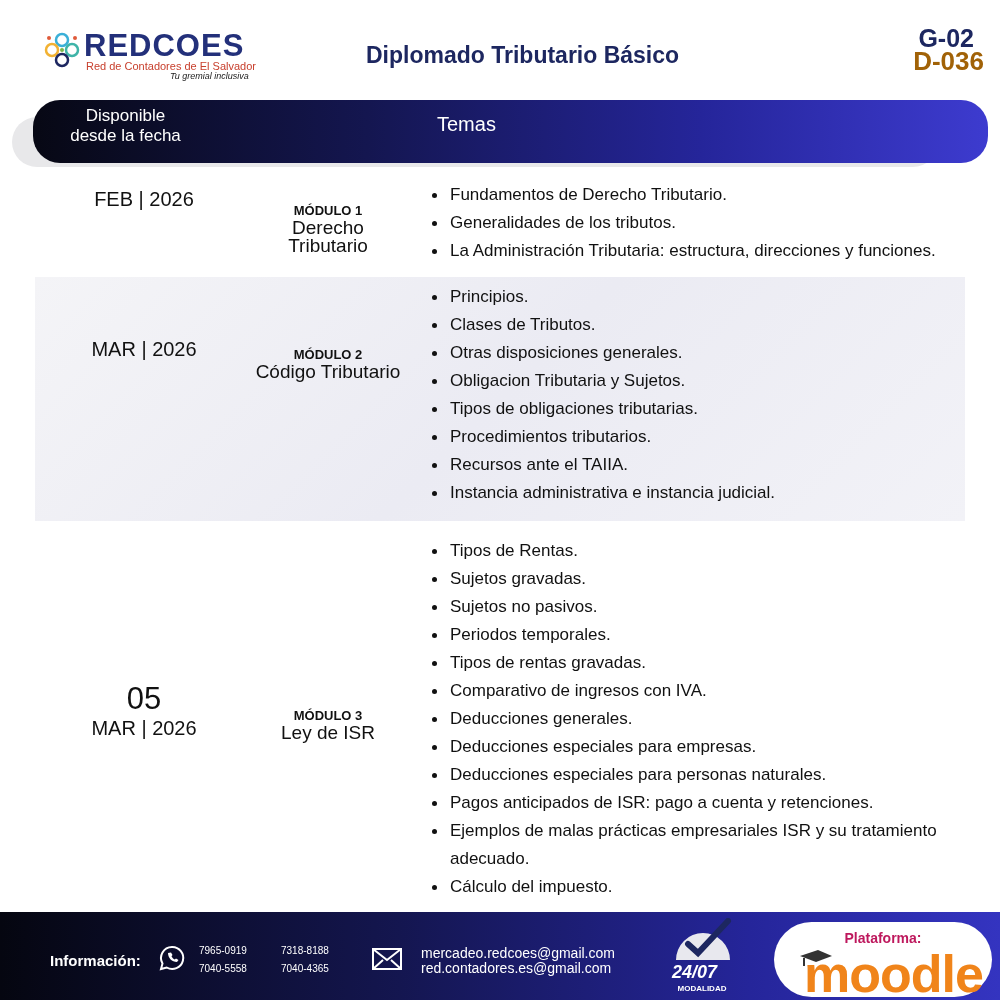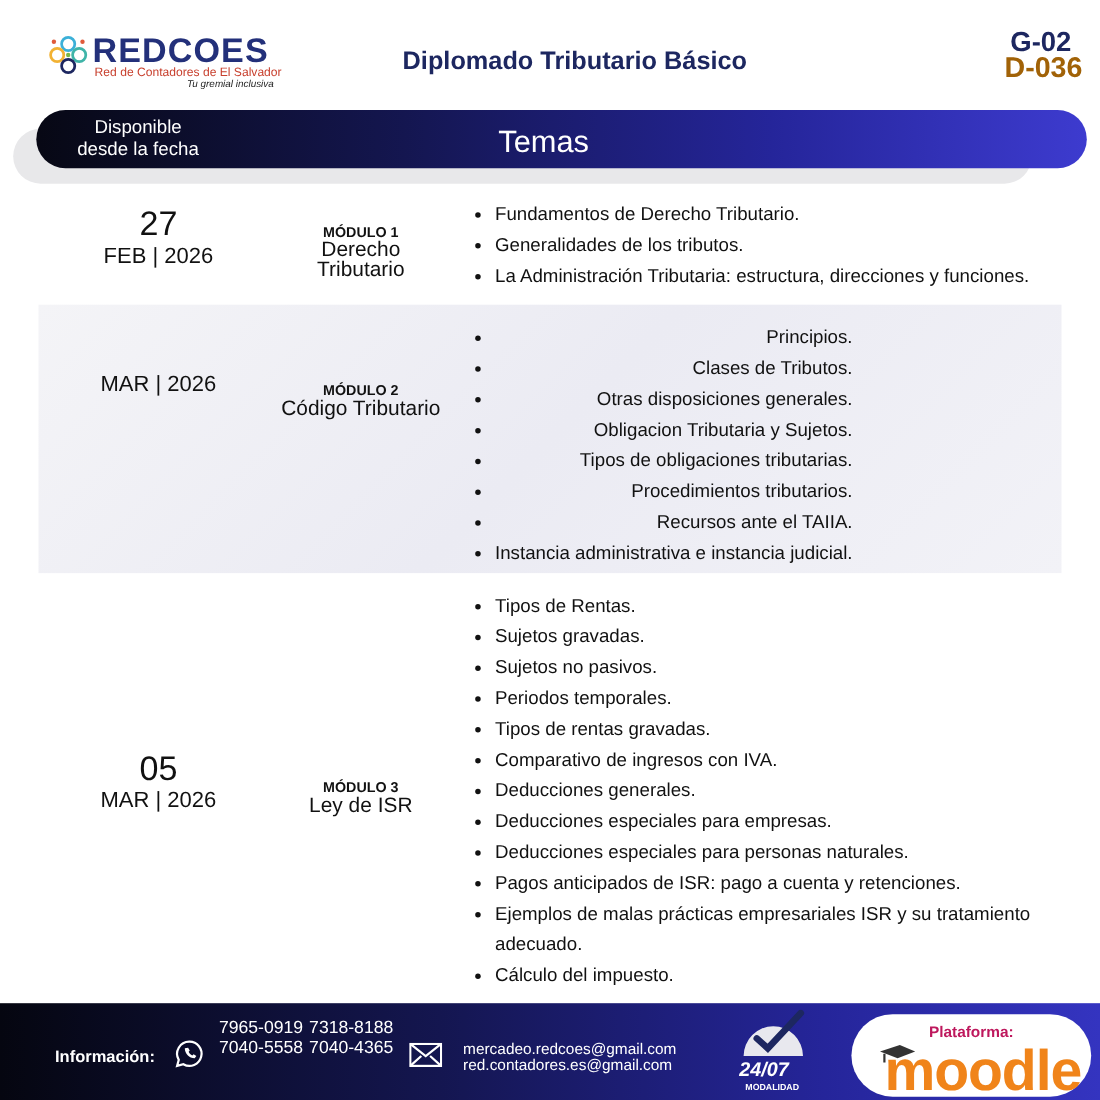--- a/index.html
+++ b/index.html
@@ -6,38 +6,38 @@
 body{width:1000px;height:1000px;background:#fff;font-family:"Liberation Sans",sans-serif;color:#111;position:relative;overflow:hidden;}
 .logo{position:absolute;left:44px;top:30px;width:220px;height:52px;}
 .logo .rings{position:absolute;left:0;top:2px;width:36px;height:36px;}
 .logo .brand{position:absolute;left:40px;top:0;font-weight:bold;font-size:31px;color:#23307a;letter-spacing:1px;line-height:32px;}
 .logo .sub{position:absolute;left:42px;top:30px;font-size:11px;color:#c8402e;white-space:nowrap;}
 .logo .tag{position:absolute;left:126px;top:41px;font-size:9px;font-style:italic;color:#222;white-space:nowrap;}
 .title{position:absolute;left:366px;top:42px;font-size:23px;font-weight:bold;color:#1d2760;}
 .code1{position:absolute;right:26px;top:24px;font-size:25px;font-weight:bold;color:#1d2760;}
 .code2{position:absolute;right:16px;top:46px;font-size:26px;font-weight:bold;color:#a16207;}
 .bar-shadow{position:absolute;left:12px;top:117px;width:926px;height:50px;border-radius:25px;background:#e8e8ea;}
-.bar{position:absolute;left:33px;top:100px;width:955px;height:53px;border-radius:27px;background:linear-gradient(90deg,#070814 0%,#141650 35%,#25259a 70%,#3d3bcf 100%);color:#fff;}
+.bar{position:absolute;left:33px;top:100px;width:955px;height:63px;border-radius:27px;background:linear-gradient(90deg,#070814 0%,#141650 35%,#25259a 70%,#3d3bcf 100%);color:#fff;}
 .bar .c1{position:absolute;left:30px;top:6px;width:125px;text-align:center;font-size:17px;line-height:20px;}
-.bar .c2{position:absolute;left:420px;top:13px;font-size:28px;}
+.bar .c2{position:absolute;left:404px;top:13px;font-size:20px;}
 .row{position:absolute;left:35px;width:930px;}
 .row.shaded{background:linear-gradient(135deg,#f4f4f7 0%,#ebebf3 50%,#f2f2f7 100%);}
 .date{position:absolute;left:0;width:218px;text-align:center;}
 .date .day{font-size:31px;line-height:34px;}
 .date .mon{font-size:20px;line-height:24px;}
 .mod{position:absolute;left:218px;width:150px;text-align:center;}
 .mod .mt{font-size:13px;font-weight:bold;line-height:16px;}
 .mod .mn{font-size:19px;line-height:18px;}
 ul.topics{position:absolute;left:395px;list-style:none;}
 ul.topics li{position:relative;padding-left:20px;font-size:17px;line-height:28px;color:#111;}
 ul.topics li::before{content:"";position:absolute;left:2px;top:12px;width:5px;height:5px;border-radius:50%;background:#111;}
 .footer{position:absolute;left:0;top:912px;width:1000px;height:88px;background:linear-gradient(90deg,#050610 0%,#141650 40%,#25259a 75%,#3434c0 100%);color:#fff;}
 .footer .info{position:absolute;left:50px;top:40px;font-size:15px;font-weight:bold;}
 .footer .wa{position:absolute;left:158px;top:32px;width:28px;height:28px;}
-.footer .phones{position:absolute;left:199px;top:14px;font-size:16px;line-height:18px;}
+.footer .phones{position:absolute;left:199px;top:30px;font-size:10px;line-height:18px;}
 .footer .phones span{display:inline-block;width:82px;}
 .footer .mail{position:absolute;left:372px;top:36px;width:30px;height:22px;}
 .footer .emails{position:absolute;left:421px;top:34px;font-size:14px;line-height:15px;}
 .footer .clock{position:absolute;left:672px;top:6px;width:62px;height:46px;}
 .footer .h24{position:absolute;left:672px;top:50px;width:60px;text-align:left;font-size:18px;font-weight:bold;font-style:italic;}
 .footer .modal{position:absolute;left:669px;top:72px;width:66px;text-align:center;font-size:8px;font-weight:bold;}
 .pill{position:absolute;left:774px;top:10px;width:218px;height:75px;border-radius:38px;background:#fff;}
 .pill .pl{position:absolute;left:0;width:100%;top:8px;text-align:center;font-size:14px;font-weight:bold;color:#be185d;}
 .pill .moo{position:absolute;left:30px;top:22px;font-size:52px;font-weight:bold;color:#f0841a;letter-spacing:-1px;}
 .pill .cap{position:absolute;left:24px;top:26px;width:36px;height:24px;}
@@ -65,21 +65,20 @@
 <div class="code2">D-036</div>
 
 <div class="bar-shadow"></div>
 <div class="bar">
   <div class="c1">Disponible desde la fecha</div>
   <div class="c2">Temas</div>
 </div>
 
 <div class="row" style="top:175px;height:95px;">
   <div class="date" style="top:12px;">
-    <div class="day">27</div>
     <div class="mon">FEB | 2026</div>
   </div>
   <div class="mod" style="top:28px;">
     <div class="mt">MÓDULO 1</div>
     <div class="mn">Derecho Tributario</div>
   </div>
   <ul class="topics" style="top:6px;">
     <li>Fundamentos de Derecho Tributario.</li>
     <li>Generalidades de los tributos.</li>
     <li>La Administración Tributaria: estructura, direcciones y funciones.</li>
@@ -87,21 +86,21 @@
 </div>
 
 <div class="row shaded" style="top:277px;height:244px;">
   <div class="date" style="top:60px;">
     <div class="mon">MAR | 2026</div>
   </div>
   <div class="mod" style="top:70px;">
     <div class="mt">MÓDULO 2</div>
     <div class="mn">Código Tributario</div>
   </div>
-  <ul class="topics" style="top:16px;text-align:right;">
+  <ul class="topics" style="top:6px;">
     <li>Principios.</li>
     <li>Clases de Tributos.</li>
     <li>Otras disposiciones generales.</li>
     <li>Obligacion Tributaria y Sujetos.</li>
     <li>Tipos de obligaciones tributarias.</li>
     <li>Procedimientos tributarios.</li>
     <li>Recursos ante el TAIIA.</li>
     <li>Instancia administrativa e instancia judicial.</li>
   </ul>
 </div>

